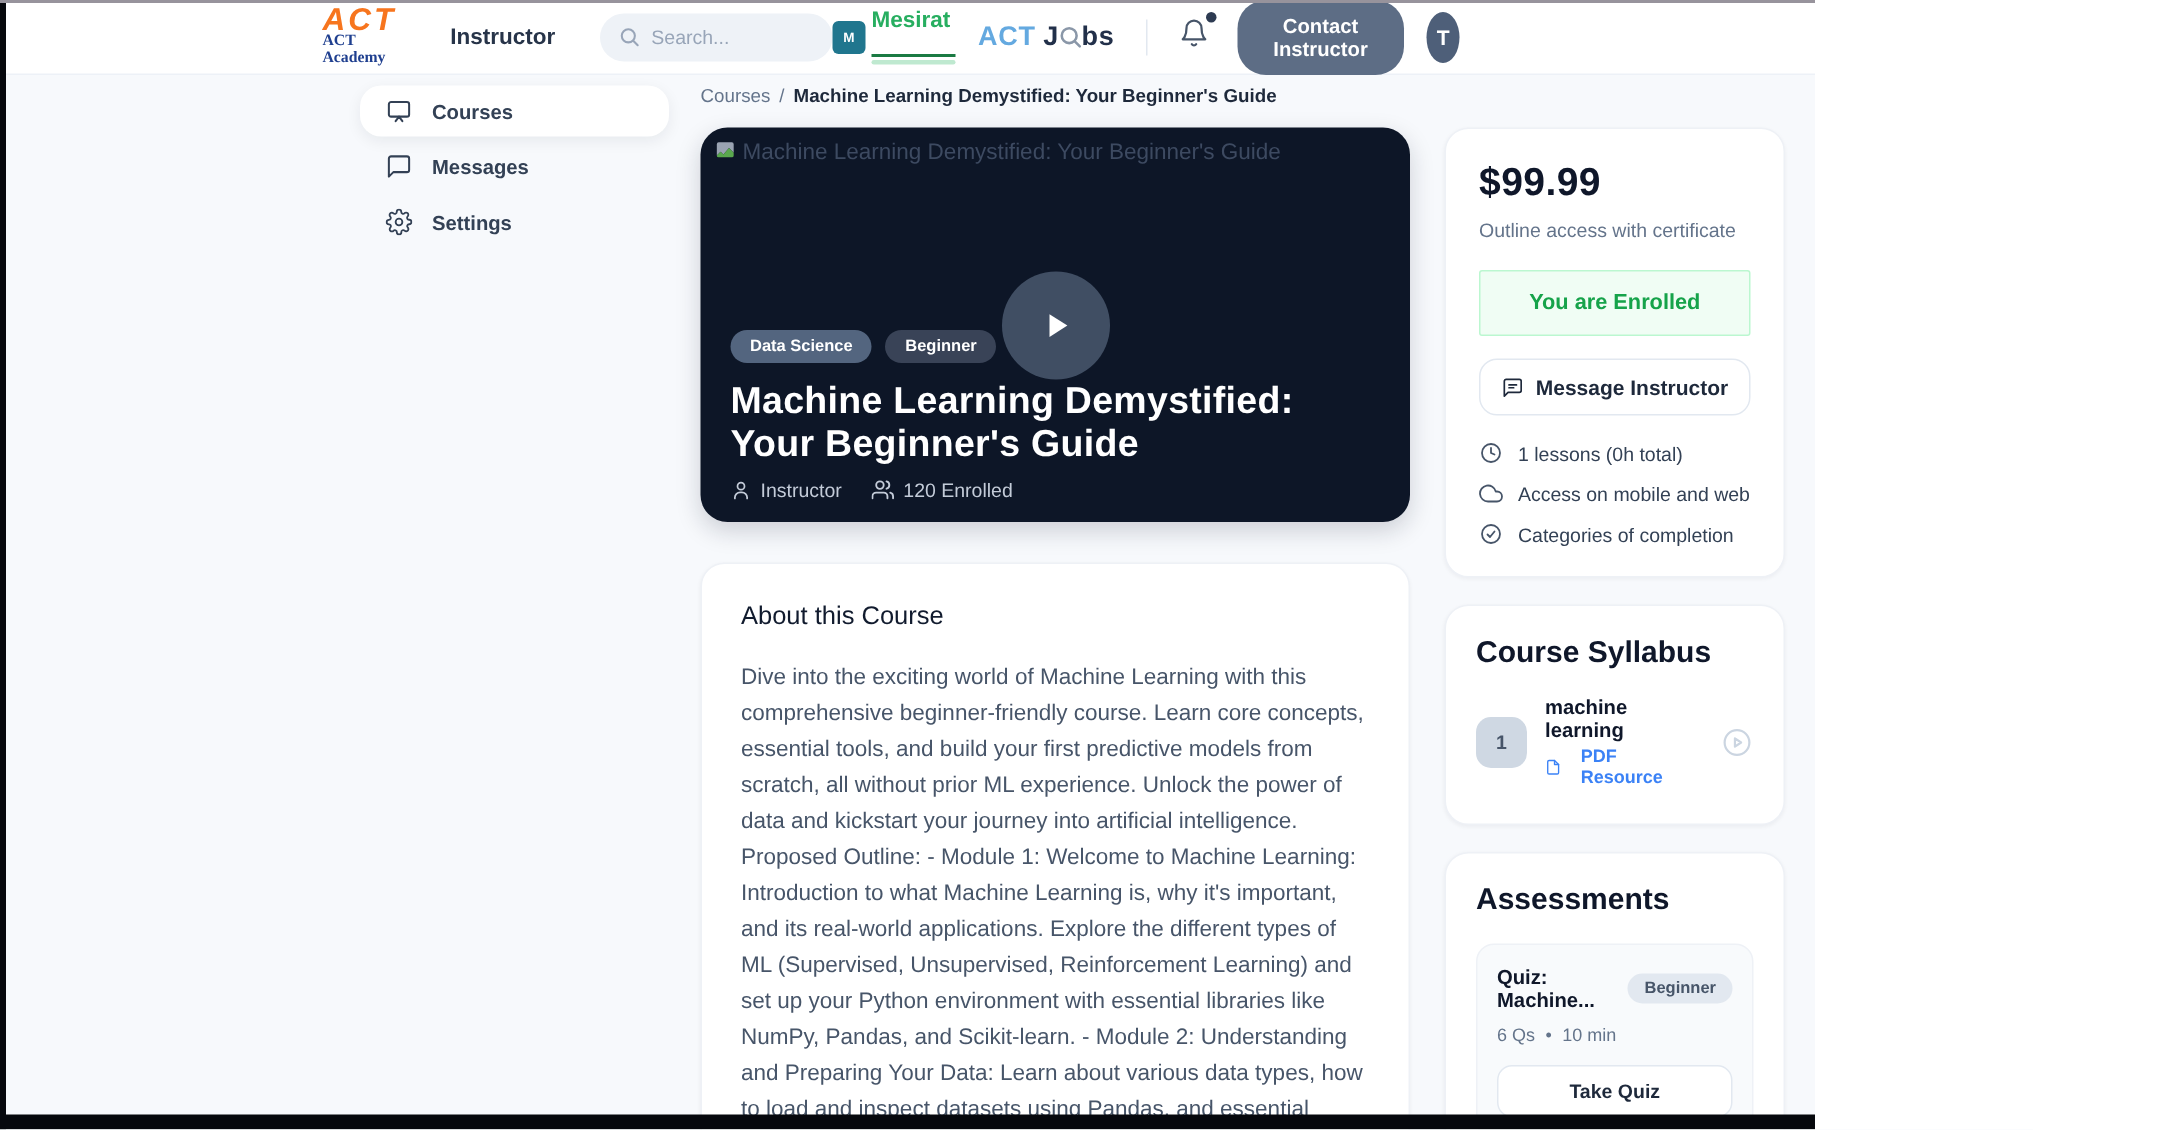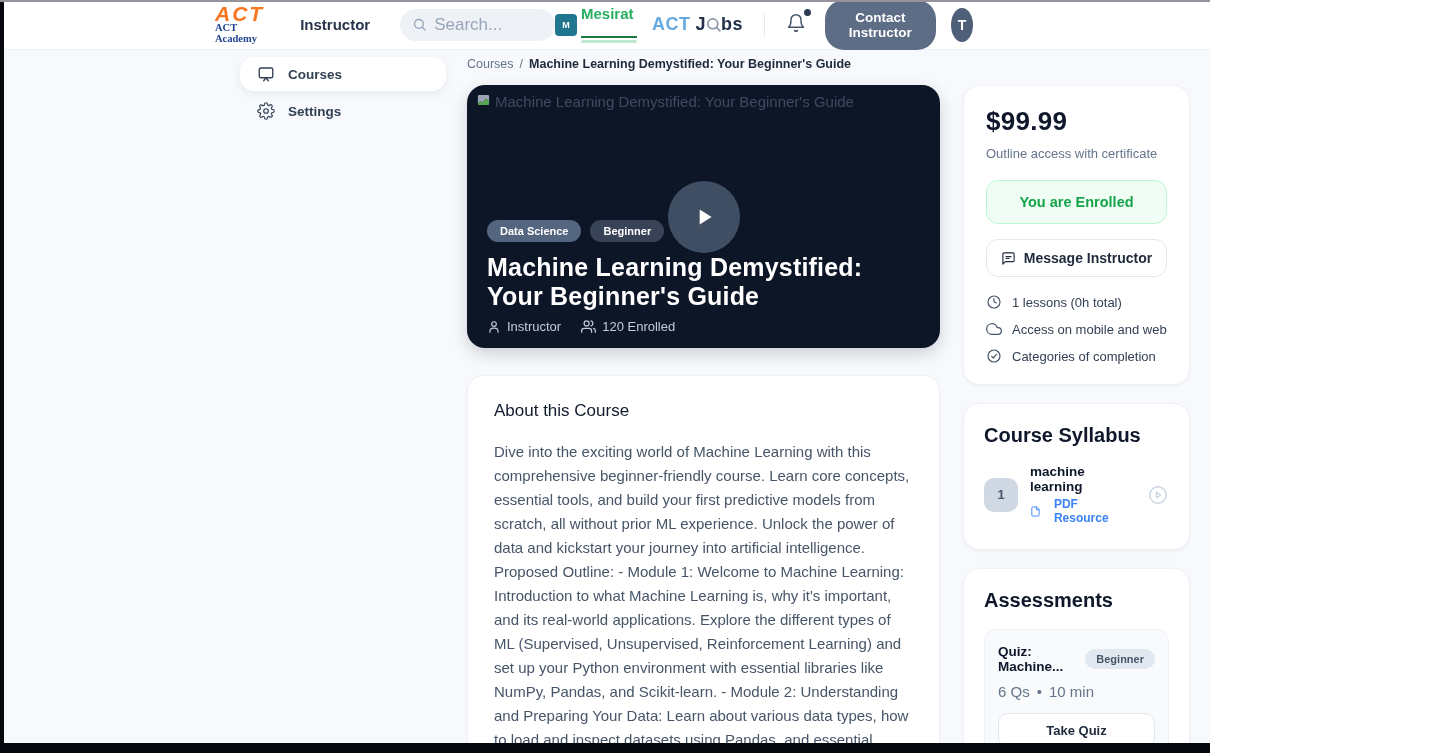--- a/index.html
+++ b/index.html
@@ -9,21 +9,21 @@
   .edge-left { position:absolute; top:2px; left:0; bottom:0; width:4px; background:#06080d; z-index:9; }
   .edge-bottom { position:absolute; left:0; right:0; bottom:0; height:10px; background:#06080d; z-index:9; }
 
   
   header { height:50px; background:#ffffff; border-bottom:1px solid #edf1f7; display:flex; align-items:center; padding:0 237px 0 215px; position:relative; z-index:2; }
   .logo-act { display:flex; flex-direction:column; align-items:center; margin-right:36px; cursor:pointer; }
   .logo-act .act { color:#f7751e; font-weight:700; font-style:italic; font-size:21px; line-height:0.85; letter-spacing:2px; }
   .logo-act .academy { color:#1f3f8f; font-family:"Liberation Serif", serif; font-size:10.5px; font-weight:700; }
   .categories { font-weight:700; font-size:15px; color:#273449; margin-right:30px; cursor:pointer; }
   .search { width:292px; height:32px; background:#eef2f7; border-radius:16px; display:flex; align-items:center; padding:0 12px; gap:7px; color:#98a5b8; }
-  .search input { border:none; background:transparent; outline:none; font-size:17px; color:#b91c1c; width:100%; font-family:"Liberation Sans", sans-serif; }
+  .search input { border:none; background:transparent; outline:none; font-size:13px; color:#b91c1c; width:100%; font-family:"Liberation Sans", sans-serif; }
   .search input::placeholder { color:#98a5b8; }
   .header-right { margin-left:auto; display:flex; align-items:center; gap:15px; }
   .mesirat { display:flex; align-items:center; gap:4px; cursor:pointer; }
   .mesirat-icon { width:22px; height:22px; background:#20768e; border-radius:4px; color:#fff; display:flex; align-items:center; justify-content:center; font-size:9px; font-weight:700; }
   .mesirat-txt { display:flex; flex-direction:column; }
   .mesirat-name { color:#27ae60; font-weight:700; font-size:15px; line-height:1; border-bottom:2px solid #1b7a43; padding-bottom:15px; }
   .mesirat-tag { height:3px; width:56px; background:#bfe9d0; margin-top:2px; border-radius:2px; }
   .actjobs { font-weight:700; font-size:18px; display:flex; align-items:center; letter-spacing:0.5px; cursor:pointer; }
   .actjobs .blue { color:#64a9e0; margin-right:5px; }
   .actjobs .dark { color:#22304a; }
@@ -62,41 +62,41 @@
   
   .card { background:#fff; border:1px solid #eef1f6; border-radius:16px; box-shadow:0 1px 3px rgba(15,23,42,0.05); }
   .about-card { padding:25px 26px; }
   .about-title { font-size:17px; font-weight:400; color:#111b2e; margin-bottom:19px; }
   .about-body { font-size:15px; line-height:1.6; color:#475569; }
 
   .right-col { width:227px; margin-left:23px; padding-top:35px; display:flex; flex-direction:column; gap:18px; }
   .price-card { padding:20px 22px 18px; }
   .price { font-size:26px; font-weight:700; color:#0f172a; margin-bottom:9px; letter-spacing:0.3px; }
   .price-sub { font-size:13px; color:#64748b; margin-bottom:19px; }
-  .enrolled-box { background:#f0fdf4; border:1px solid #bbf7d0; border-radius:12px; padding:13px 8px; text-align:center; color:#16a34a; font-weight:700; font-size:14.5px; margin-bottom:15px; }
+  .enrolled-box { background:#f0fdf4; border:1px solid #bbf7d0; border-radius:2px; padding:13px 8px; text-align:center; color:#16a34a; font-weight:700; font-size:14.5px; margin-bottom:15px; }
   .msg-btn { width:100%; background:#fff; border:1px solid #e2e8f0; border-radius:12px; padding:10px 8px; font-weight:700; font-size:14px; color:#1e293b; display:flex; align-items:center; justify-content:center; gap:8px; cursor:pointer; margin-bottom:17px; font-family:"Liberation Sans", sans-serif; }
   .feature { display:flex; gap:10px; align-items:center; font-size:13px; color:#334155; margin-bottom:11px; }
   .feature:last-child { margin-bottom:2px; }
   .feature svg { flex:none; color:#475569; }
 
   .syllabus-card { padding:20px 20px 24px; }
   .card-title { font-size:20px; font-weight:700; color:#0f172a; margin-bottom:17px; }
   .syl-item { display:flex; align-items:center; gap:12px; cursor:pointer; }
   .syl-num { width:34px; height:34px; border-radius:10px; background:#cfd8e3; color:#475569; font-weight:700; font-size:13px; display:flex; align-items:center; justify-content:center; flex:none; }
   .syl-info { flex:1; }
   .syl-title { font-size:13.5px; font-weight:700; color:#0f172a; margin-bottom:3px; }
   .syl-link { font-size:12px; color:#3b82f6; display:flex; gap:13px; align-items:center; font-weight:700; cursor:pointer; }
   .syl-play { color:#cbd5e1; display:flex; cursor:pointer; }
 
   .assess-card { padding:20px 20px 22px; }
   .quiz-card { background:#f8fafc; border:1px solid #eef1f6; border-radius:12px; padding:14px 13px 13px; }
   .quiz-head { display:flex; justify-content:space-between; align-items:center; margin-bottom:9px; }
   .quiz-title { font-size:13.5px; font-weight:700; color:#0f172a; }
   .quiz-level { background:#e2e8f0; color:#475569; font-size:11px; font-weight:700; padding:4px 11px; border-radius:11px; }
-  .quiz-meta { font-size:15px; color:#64748b; margin-bottom:13px; display:flex; gap:7px; }
+  .quiz-meta { font-size:12px; color:#64748b; margin-bottom:13px; display:flex; gap:7px; }
   .takequiz-btn { width:100%; background:#fff; border:1px solid #e2e8f0; border-radius:10px; padding:9px; font-weight:700; font-size:13px; color:#1e293b; cursor:pointer; font-family:"Liberation Sans", sans-serif; }
 </style>
 </head>
 <body>
 
 <div class="window">
   <div class="top-line"></div>
   <div class="edge-left"></div>
   <div class="edge-bottom"></div>
 
@@ -150,20 +150,26 @@
 
   <div class="page">
 
     <aside class="sidebar">
       <div class="side-item active">
         <svg width="18" height="18" viewBox="0 0 24 24" fill="none" stroke="currentColor" stroke-width="1.8" stroke-linecap="round" stroke-linejoin="round">
             <rect x="3" y="4" width="18" height="13" rx="2"></rect>
             <path d="M9 21l3-4 3 4"></path>
           </svg>
         <span>Courses</span>
+      </div>
+      <div class="side-item">
+        <svg width="18" height="18" viewBox="0 0 24 24" fill="none" stroke="currentColor" stroke-width="1.8" stroke-linecap="round" stroke-linejoin="round">
+            <path d="M21 15a2 2 0 0 1-2 2H7l-4 4V5a2 2 0 0 1 2-2h14a2 2 0 0 1 2 2z"></path>
+          </svg>
+        <span>Messages</span>
       </div>
       <div class="side-item">
         <svg width="18" height="18" viewBox="0 0 24 24" fill="none" stroke="currentColor" stroke-width="1.6" stroke-linecap="round" stroke-linejoin="round">
             <circle cx="12" cy="12" r="3"></circle>
             <path d="M19.4 15a1.65 1.65 0 0 0 .33 1.82l.06.06a2 2 0 0 1 0 2.83 2 2 0 0 1-2.83 0l-.06-.06a1.65 1.65 0 0 0-1.82-.33 1.65 1.65 0 0 0-1 1.51V21a2 2 0 0 1-2 2 2 2 0 0 1-2-2v-.09A1.65 1.65 0 0 0 9 19.4a1.65 1.65 0 0 0-1.82.33l-.06.06a2 2 0 0 1-2.83 0 2 2 0 0 1 0-2.83l.06-.06a1.65 1.65 0 0 0 .33-1.82 1.65 1.65 0 0 0-1.51-1H3a2 2 0 0 1-2-2 2 2 0 0 1 2-2h.09A1.65 1.65 0 0 0 4.6 9a1.65 1.65 0 0 0-.33-1.82l-.06-.06a2 2 0 0 1 0-2.83 2 2 0 0 1 2.83 0l.06.06a1.65 1.65 0 0 0 1.82.33H9a1.65 1.65 0 0 0 1-1.51V3a2 2 0 0 1 2-2 2 2 0 0 1 2 2v.09a1.65 1.65 0 0 0 1 1.51 1.65 1.65 0 0 0 1.82-.33l.06-.06a2 2 0 0 1 2.83 0 2 2 0 0 1 0 2.83l-.06.06a1.65 1.65 0 0 0-.33 1.82V9a1.65 1.65 0 0 0 1.51 1H21a2 2 0 0 1 2 2 2 2 0 0 1-2 2h-.09a1.65 1.65 0 0 0-1.51 1z"></path>
           </svg>
         <span>Settings</span>
       </div>
     </aside>
 

